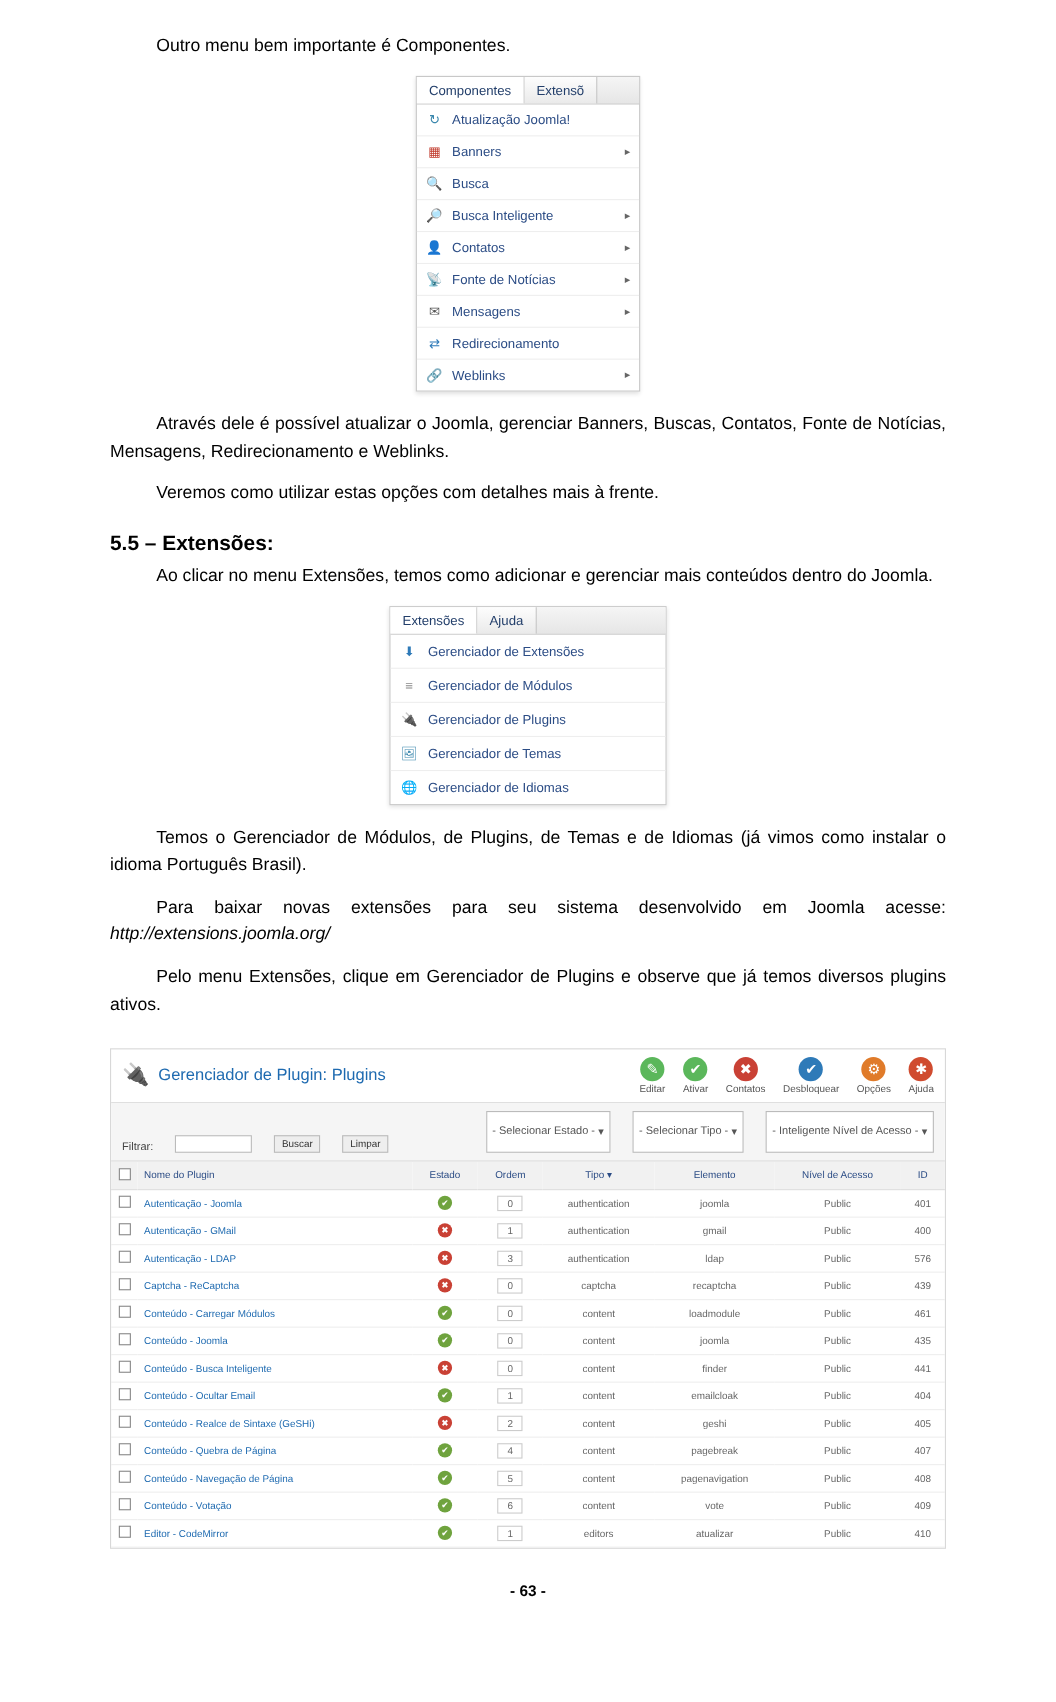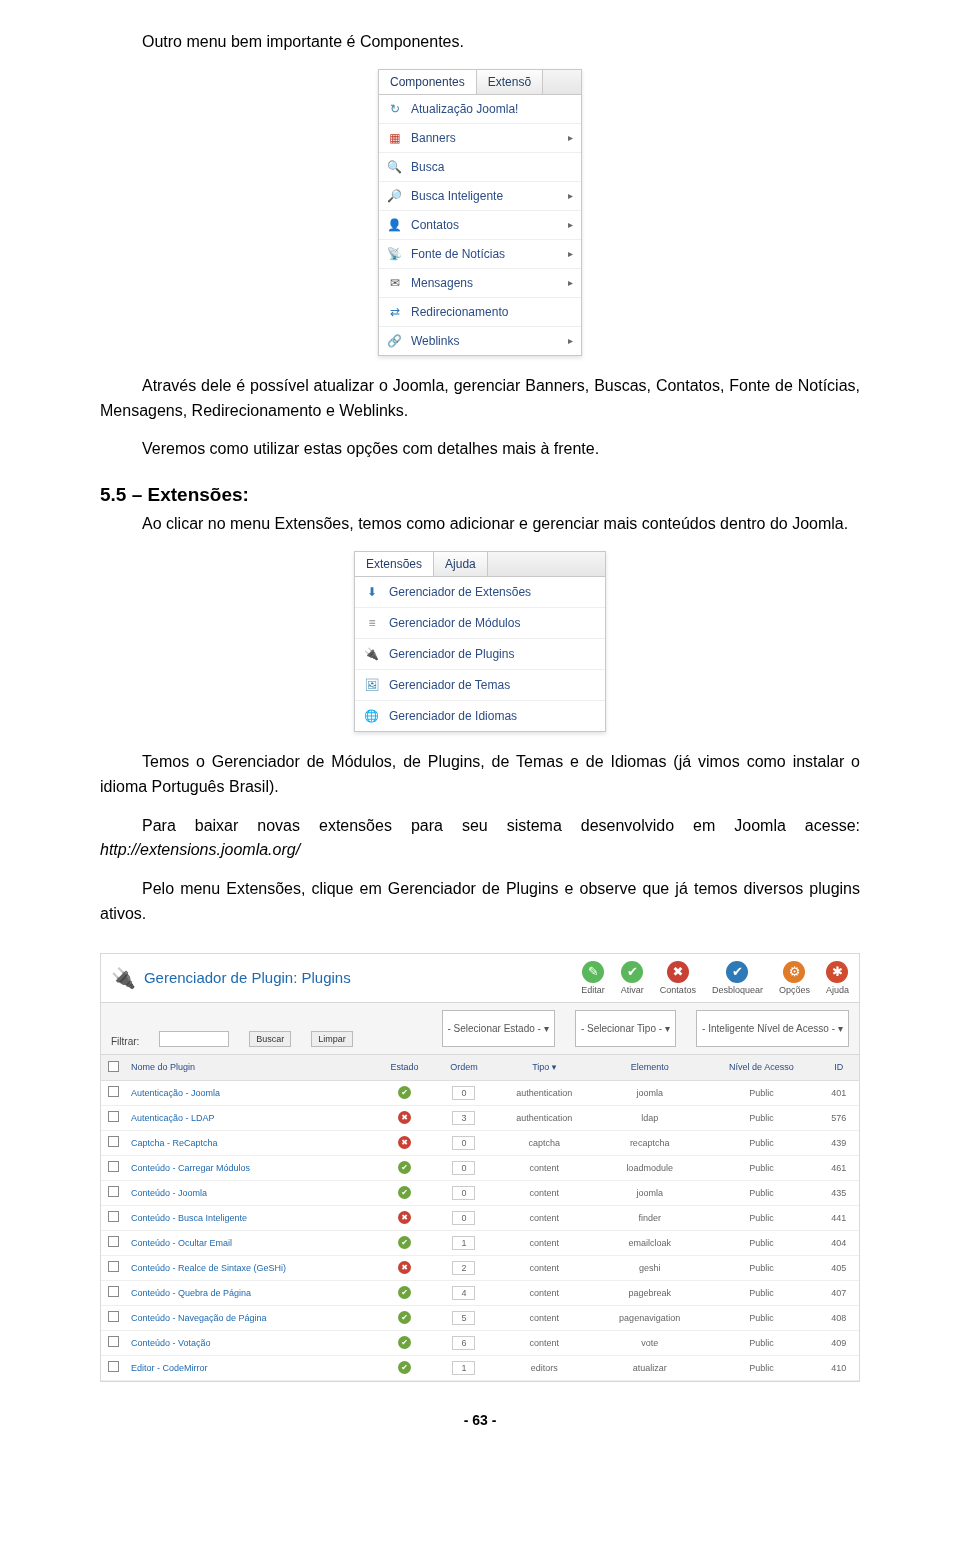--- a/index.html
+++ b/index.html
@@ -314,20 +314,30 @@
             <td class="name">Autenticação - Joomla</td>
             <td><span class="status-dot on">✔</span></td>
             <td><span class="ord-box">0</span></td>
             <td>authentication</td>
             <td>joomla</td>
             <td>Public</td>
             <td>401</td>
           </tr>
           <tr>
             <td><span class="chk"></span></td>
+            <td class="name">Autenticação - GMail</td>
+            <td><span class="status-dot off">✖</span></td>
+            <td><span class="ord-box">1</span></td>
+            <td>authentication</td>
+            <td>gmail</td>
+            <td>Public</td>
+            <td>400</td>
+          </tr>
+          <tr>
+            <td><span class="chk"></span></td>
             <td class="name">Autenticação - LDAP</td>
             <td><span class="status-dot off">✖</span></td>
             <td><span class="ord-box">3</span></td>
             <td>authentication</td>
             <td>ldap</td>
             <td>Public</td>
             <td>576</td>
           </tr>
           <tr>
             <td><span class="chk"></span></td>

